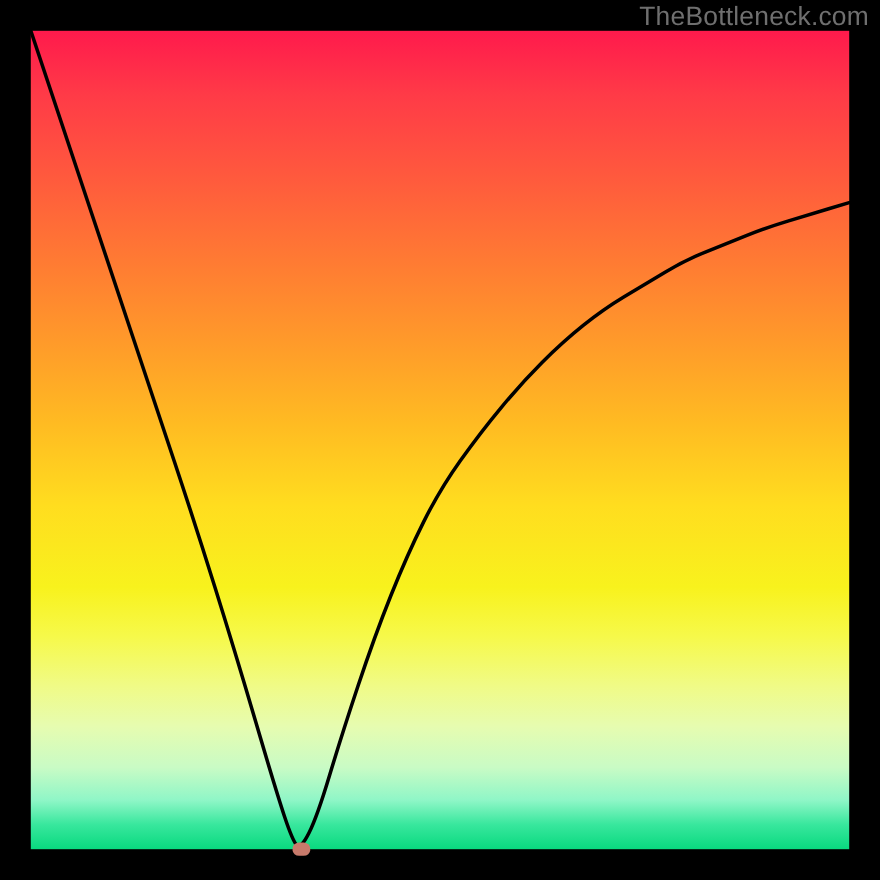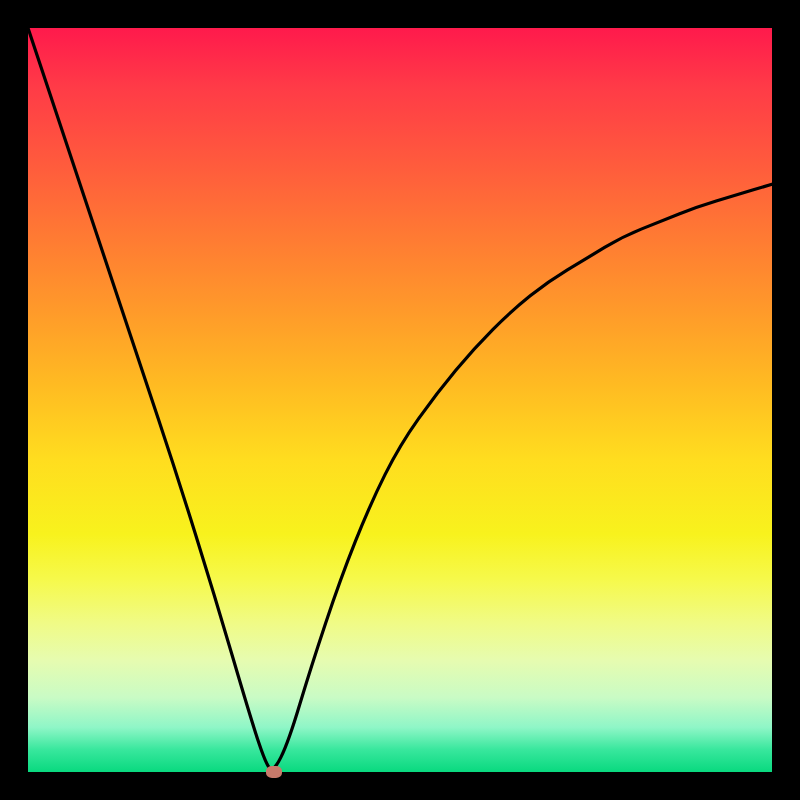--- a/index.html
+++ b/index.html
@@ -66,20 +66,21 @@
     height: 12px;
     border-radius: 6px / 5px;
     background: #c77a6b;
     transform: translate(-50%, -50%);
   }
 </style>
 </head>
 <body>
 
 <div class="frame">
+  <div class="watermark">TheBottleneck.com</div>
 
   <div class="plot">
     <svg class="curve" viewBox="0 0 744 744" preserveAspectRatio="none">
       <path id="curve-path" d="M 0.00 0.00 Q 37.20 111.60 55.80 167.40 Q 74.40 223.20 93.00 279.00 Q 111.60 334.80 130.20 390.60 Q 148.80 446.40 167.40 505.92 Q 186.00 565.44 204.60 628.68 Q 223.20 691.92 230.64 714.24 Q 238.08 736.56 241.80 740.28 Q 245.52 744.00 252.96 729.12 Q 260.40 714.24 271.56 677.04 Q 282.72 639.84 297.60 595.20 Q 312.48 550.56 327.36 513.36 Q 342.24 476.16 357.12 446.40 Q 372.00 416.64 390.60 390.60 Q 409.20 364.56 427.80 342.24 Q 446.40 319.92 465.00 301.32 Q 483.60 282.72 502.20 267.84 Q 520.80 252.96 539.40 241.80 Q 558.00 230.64 576.60 219.48 Q 595.20 208.32 613.80 200.88 Q 632.40 193.44 651.00 186.00 Q 669.60 178.56 688.20 172.98 Q 706.80 167.40 725.40 161.82 T 744.00 156.24" fill="none" stroke="#000" stroke-width="3.2" stroke-linecap="round" stroke-linejoin="round"></path>
     </svg>
     <div id="marker" class="marker" style="left: 245.52px; top: 744px;"></div>
   </div>
 </div>
 
 </body></html>

